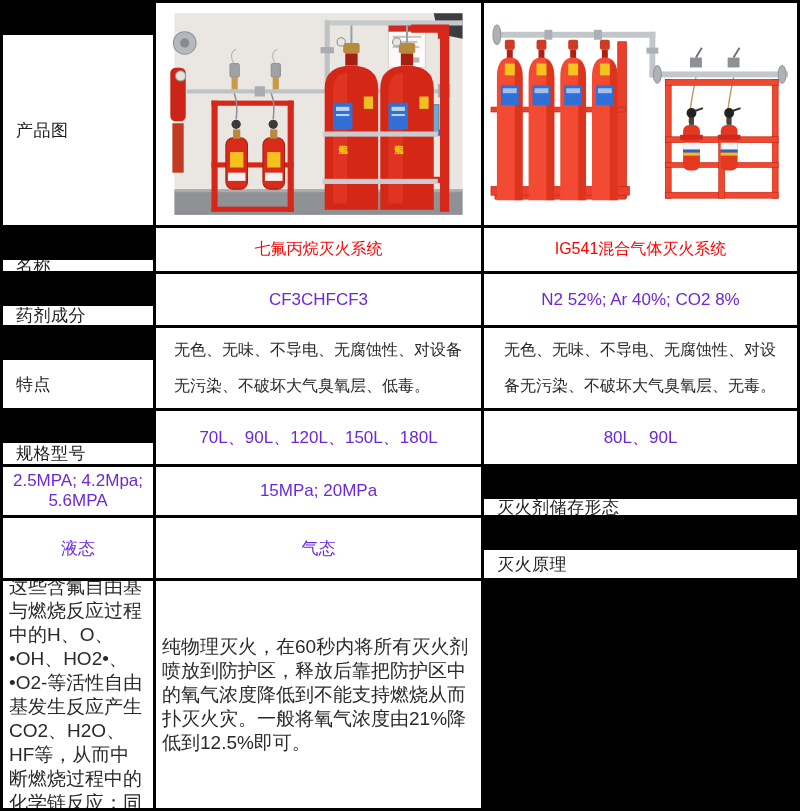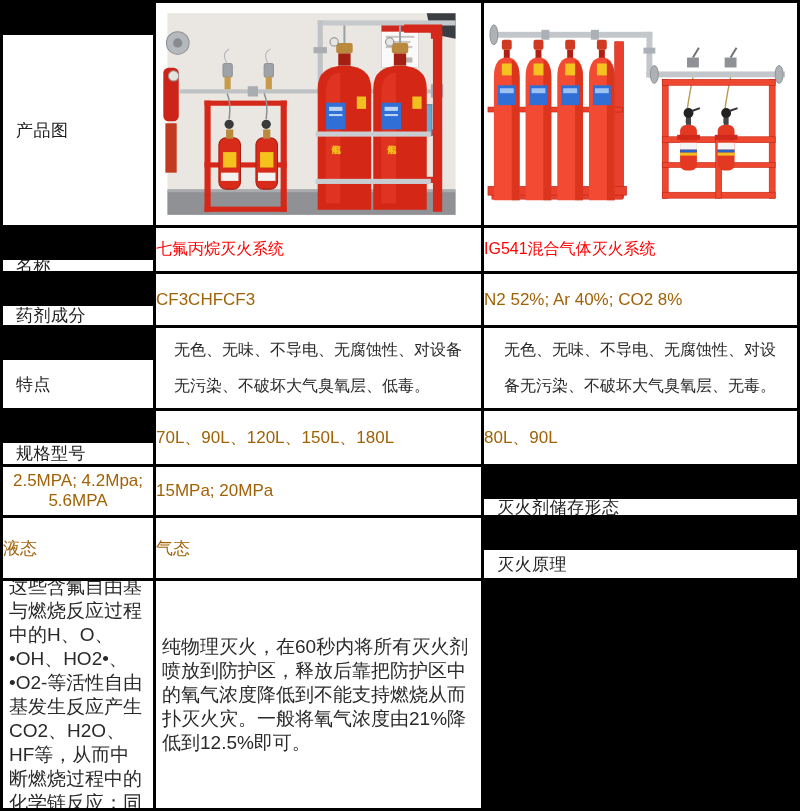--- a/index.html
+++ b/index.html
@@ -5,23 +5,23 @@
   html,body{margin:0;padding:0;background:#ffffff;}
   body{font-family:"Liberation Sans","DejaVu Sans",sans-serif;color:#222;}
   .spec-table{
     width:800px;height:811px;box-sizing:border-box;
     background:#000;
     display:grid;
     grid-template-columns:150px 325px 313px;
     grid-template-rows:222px 43px 51px 80px 53px 48px 60px 227px;
     gap:3px;padding:3px;
   }
-  .cell{background:#fff;display:flex;align-items:center;justify-content:flex-start;overflow:hidden;}
+  .cell{background:#fff;display:flex;align-items:center;justify-content:center;overflow:hidden;}
   .label-cell{justify-content:flex-start;padding-left:13px;font-size:17px;color:#202020;letter-spacing:.5px;margin-top:32px;}
-  .center-text{font-size:17px;color:#a16207;text-align:center;}
+  .center-text{font-size:17px;color:#6d28d9;text-align:center;}
   .name-text{font-size:16px;}
   .features{font-size:16px;line-height:36px;text-align:left;color:#2a2a2a;display:block;align-self:center;}
   .features.left{padding:0 18px;}
   .features.right{padding:0 20px;}
   .principle{font-size:19px;line-height:24px;text-align:left;color:#2a2a2a;display:block;align-self:center;padding:0 6px;}
   .red{color:#fe0202;}
   .img-cell{padding:0;}
   .img-cell svg{display:block;}
 </style>
 </head>

